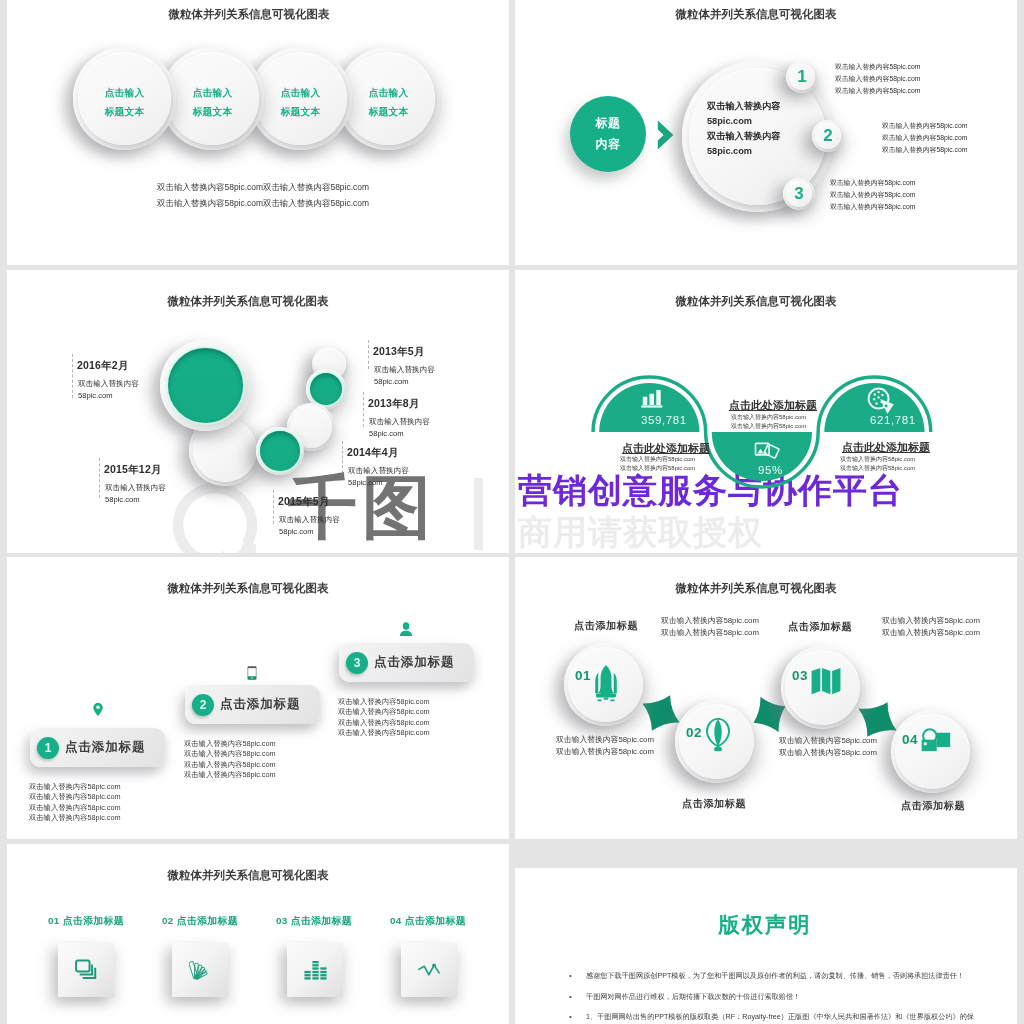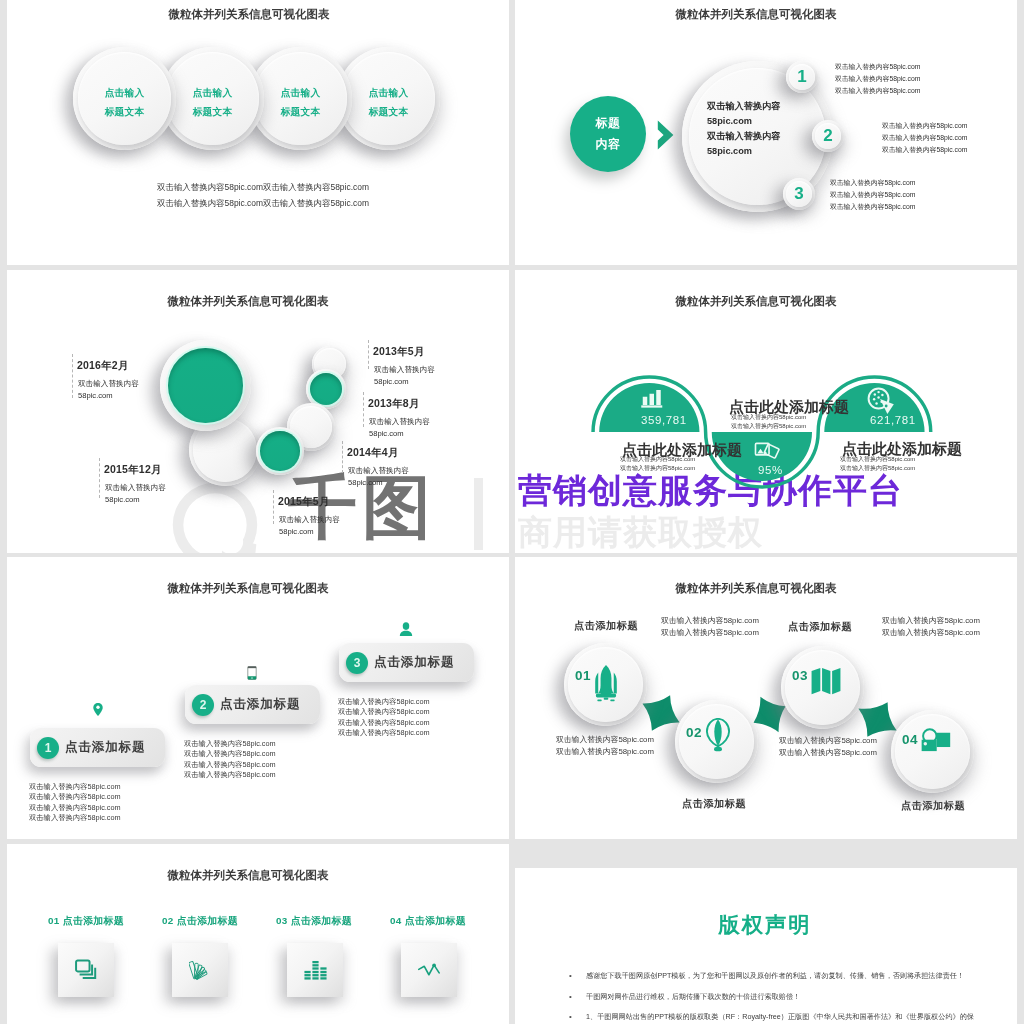--- a/index.html
+++ b/index.html
@@ -87,21 +87,21 @@
         font-weight:bold;line-height:38px;white-space:nowrap;letter-spacing:1px;}
   .wm-l2{position:absolute;left:518px;top:513px;font-size:34px;color:#ececec;
         font-weight:bold;line-height:38px;white-space:nowrap;letter-spacing:1px;}
 
   
   #sl4{left:515px;top:270px;width:502px;height:283px;}
   #sl4 .s-title{top:24px;margin-left:-10px;}
   .s4wave{position:absolute;left:76px;top:104px;width:352px;height:116px;z-index:2;}
   .s4icon{position:absolute;z-index:4;}
   .s4val{position:absolute;color:#eafaf4;font-size:11.5px;letter-spacing:.6px;z-index:4;white-space:nowrap;}
-  .s4h{position:absolute;color:#333;font-size:15px;font-weight:bold;white-space:nowrap;z-index:4;}
+  .s4h{position:absolute;color:#333;font-size:11px;font-weight:bold;white-space:nowrap;z-index:4;text-decoration:underline;}
   .s4bb{position:absolute;color:#3c3c3c;font-size:6px;line-height:8.8px;white-space:nowrap;z-index:4;}
   .s4i1{left:126px;top:120px;width:23px;height:18px;}
   .s4v1{left:126px;top:144px;}
   .s4h1{left:107px;top:171px;}
   .s4bb1{left:105px;top:185px;}
   .s4h2{left:214px;top:128px;}
   .s4bb2{left:216px;top:143px;}
   .s4i2{left:239px;top:170px;width:26px;height:23px;}
   .s4v2{left:243px;top:194px;}
   .s4i3{left:352px;top:117px;width:28px;height:28px;}

